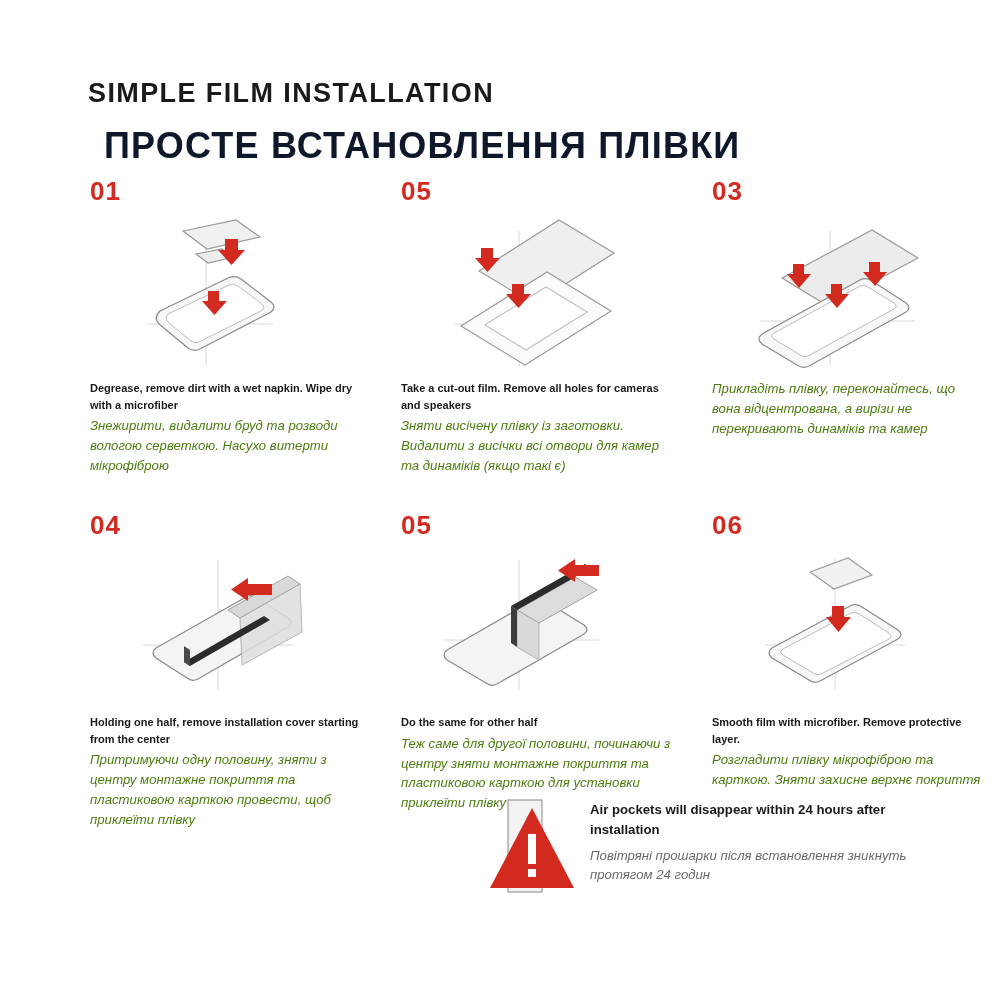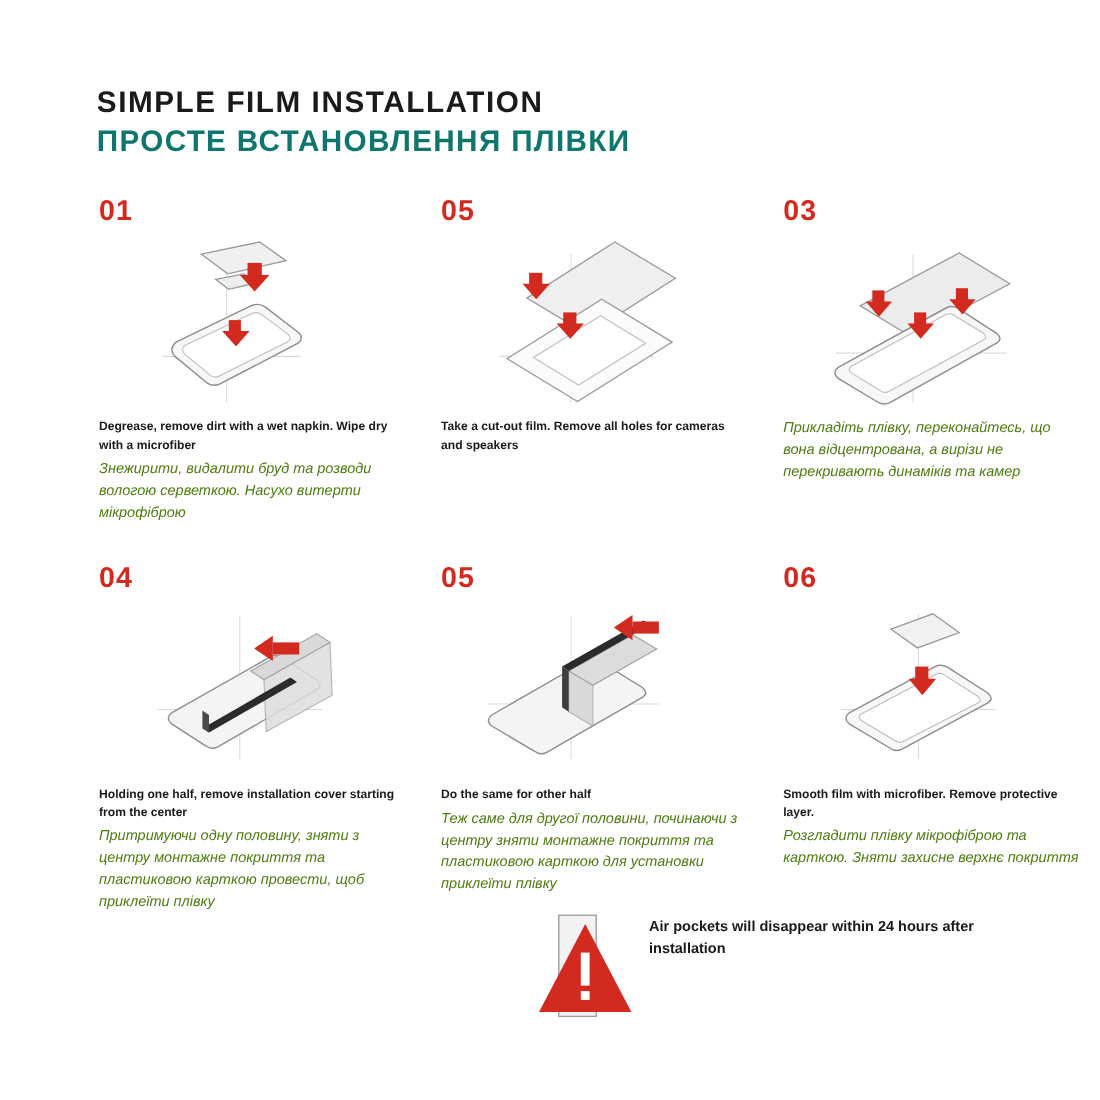--- a/index.html
+++ b/index.html
@@ -29,25 +29,25 @@
   }
   .title-en {
     font-size: 27px;
     font-weight: bold;
     letter-spacing: 1.4px;
     color: #1a1a1a;
     margin: 0 0 4px 0;
     line-height: 1.15;
   }
   .title-uk {
-    font-size: 27px;
+    font-size: 36px;
     font-weight: bold;
     letter-spacing: 1.2px;
-    color: #0f766e;
-    margin: 0;
+    color: #0f172a;
+    margin: 16px;
     line-height: 1.15;
   }
 
   
   .grid {
     position: absolute;
     left: 88px;
     top: 178px;
     width: 830px;
     display: grid;
@@ -90,21 +90,21 @@
     font-style: italic;
     line-height: 1.5;
     color: #4d7c0f;
     margin: 3px 2px 0 2px;
   }
 
   
   .footer {
     position: absolute;
     left: 490px;
-    top: 826px;
+    top: 794px;
     width: 430px;
     display: flex;
     align-items: flex-start;
     justify-content: center;
   }
   .footer-icon {
     width: 84px;
     flex: 0 0 84px;
     padding-top: 2px;
   }
@@ -193,20 +193,21 @@
           <polygon points="62,120 148,66 212,105 126,159" fill="#fbfbfb" stroke="#9a9a9a" stroke-width="1.2"></polygon>
           <polygon points="86,119 147,81 188,106 127,144" fill="#ffffff" stroke="#c0c0c0" stroke-width="1.1"></polygon>
 
           <g fill="#d32a20">
             <rect x="113" y="78" width="12" height="11"></rect>
             <polygon points="107,88 132,88 119.5,102"></polygon>
           </g>
         </svg>
       </div>
       <div class="text-en">Take a cut-out film. Remove all holes for cameras and speakers</div>
+      <div class="text-uk">Зняти висічену плівку із заготовки. Видалити з висічки всі отвори для камер та динаміків (якщо такі є)</div>
     </div>
 
     <div class="step">
       <div class="step-num">03</div>
       <div class="illus">
         <svg width="274" height="170" viewBox="0 0 274 170" xmlns="http://www.w3.org/2000/svg">
           <g stroke="#dadada" stroke-width="1" fill="none">
             <line x1="120" y1="25" x2="120" y2="160"></line>
             <line x1="50" y1="115" x2="205" y2="115"></line>
           </g>
@@ -313,16 +314,17 @@
     <div class="footer-icon">
       <svg width="84" height="100" viewBox="0 0 84 100" xmlns="http://www.w3.org/2000/svg">
         <rect x="18" y="4" width="34" height="92" fill="#f2f2f2" stroke="#9a9a9a" stroke-width="1.2"></rect>
         <polygon points="42,12 84,92 0,92" fill="#d32a20"></polygon>
         <rect x="38" y="38" width="8" height="30" fill="#ffffff"></rect>
         <rect x="38" y="73" width="8" height="8" fill="#ffffff"></rect>
       </svg>
     </div>
     <div class="footer-text">
       <p class="footer-en">Air pockets will disappear within 24 hours after installation</p>
+      <p class="footer-uk">Повітряні прошарки після встановлення зникнуть протягом 24 годин</p>
     </div>
   </div>
 
 </div>
 
 </body></html>

